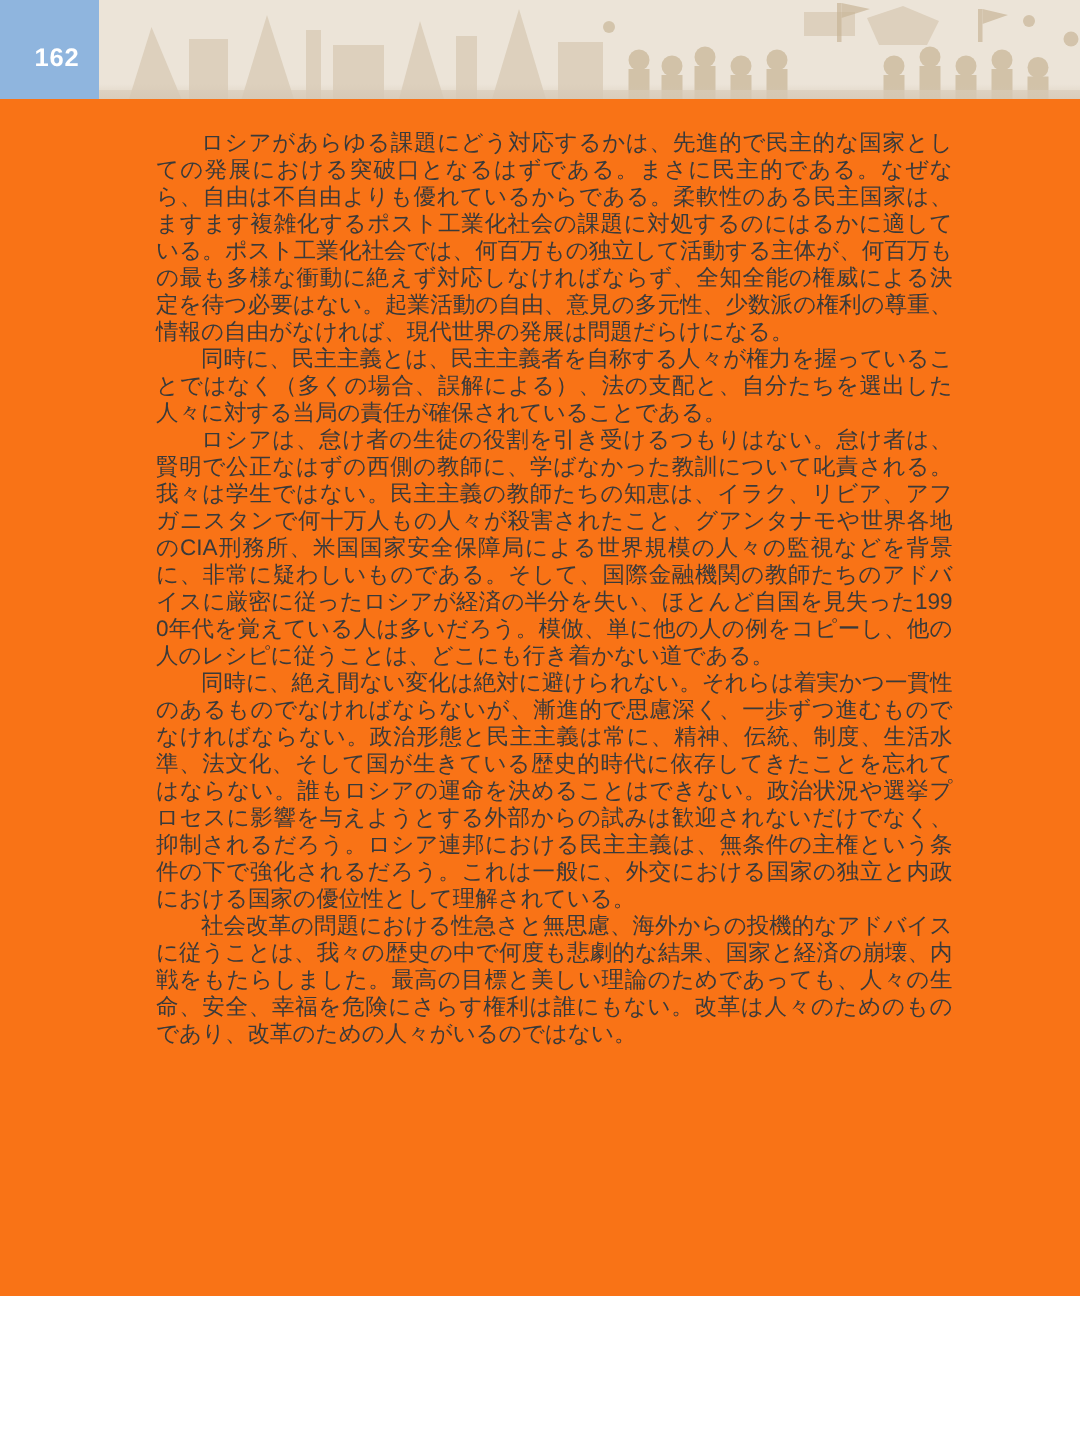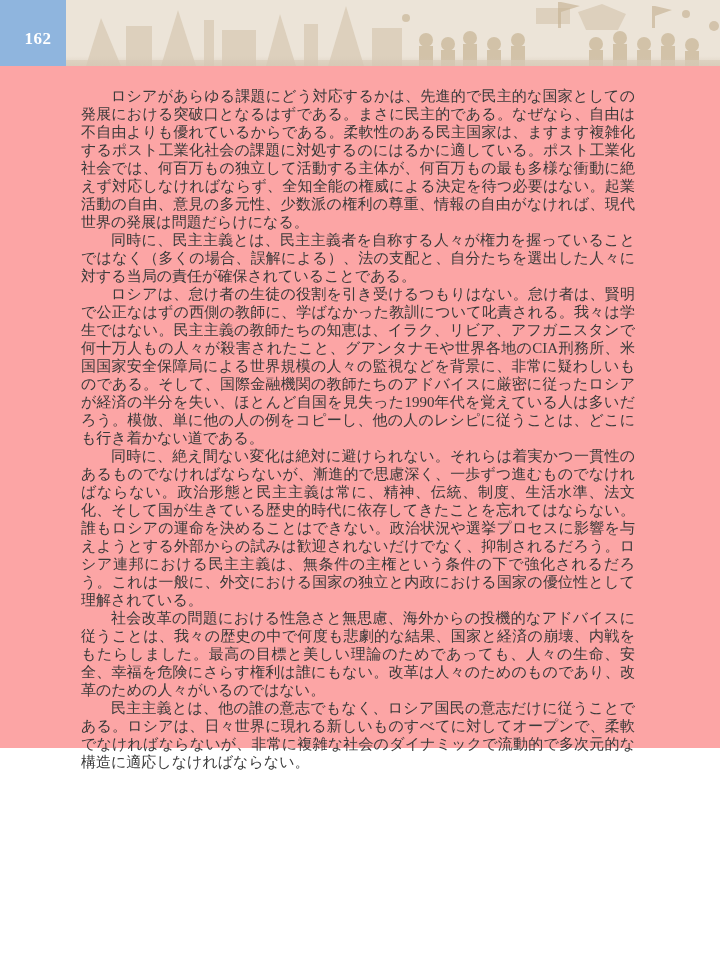--- a/index.html
+++ b/index.html
@@ -5,24 +5,23 @@
   * { margin: 0; padding: 0; box-sizing: border-box; }
   html, body { width: 720px; height: 960px; }
   body {
     background: #ffffff;
     font-family: "Liberation Sans", "DejaVu Sans", sans-serif;
     position: relative;
     overflow: hidden;
   }
   .page {
     width: 720px;
-    height: 748px;
-    background: #fca5a5;
+    height: 864px;
+    background: #f97316;
     position: relative;
-    font-family: Liberation Serif, serif;
   }
   
   .header {
     display: flex;
     height: 66px;
     width: 720px;
   }
   .page-number-box {
     width: 66px;
     height: 66px;
@@ -50,21 +49,21 @@
     content: "";
     position: absolute;
     left: 0; right: 0; bottom: 0;
     height: 10px;
     background: linear-gradient(to bottom, rgba(216,204,187,0), rgba(211,197,177,0.55));
     pointer-events: none;
   }
   
   .text-block {
     margin-top: 21px;
-    padding-left: 81px;
+    padding-left: 104px;
     padding-right: 85px;
   }
   .text-block p {
     font-size: 15px;
     line-height: 18px;
     color: #3a3a3a;
     text-align: justify;
     text-indent: 2em;
     margin: 0;
     word-break: break-all;
@@ -129,16 +128,15 @@
       </svg>
     </div>
   </div>
 
   <div class="text-block">
     <p>ロシアがあらゆる課題にどう対応するかは、先進的で民主的な国家としての発展における突破口となるはずである。まさに民主的である。なぜなら、自由は不自由よりも優れているからである。柔軟性のある民主国家は、ますます複雑化するポスト工業化社会の課題に対処するのにはるかに適している。ポスト工業化社会では、何百万もの独立して活動する主体が、何百万もの最も多様な衝動に絶えず対応しなければならず、全知全能の権威による決定を待つ必要はない。起業活動の自由、意見の多元性、少数派の権利の尊重、情報の自由がなければ、現代世界の発展は問題だらけになる。</p>
     <p>同時に、民主主義とは、民主主義者を自称する人々が権力を握っていることではなく（多くの場合、誤解による）、法の支配と、自分たちを選出した人々に対する当局の責任が確保されていることである。</p>
     <p>ロシアは、怠け者の生徒の役割を引き受けるつもりはない。怠け者は、賢明で公正なはずの西側の教師に、学ばなかった教訓について叱責される。我々は学生ではない。民主主義の教師たちの知恵は、イラク、リビア、アフガニスタンで何十万人もの人々が殺害されたこと、グアンタナモや世界各地のCIA刑務所、米国国家安全保障局による世界規模の人々の監視などを背景に、非常に疑わしいものである。そして、国際金融機関の教師たちのアドバイスに厳密に従ったロシアが経済の半分を失い、ほとんど自国を見失った1990年代を覚えている人は多いだろう。模倣、単に他の人の例をコピーし、他の人のレシピに従うことは、どこにも行き着かない道である。</p>
     <p>同時に、絶え間ない変化は絶対に避けられない。それらは着実かつ一貫性のあるものでなければならないが、漸進的で思慮深く、一歩ずつ進むものでなければならない。政治形態と民主主義は常に、精神、伝統、制度、生活水準、法文化、そして国が生きている歴史的時代に依存してきたことを忘れてはならない。誰もロシアの運命を決めることはできない。政治状況や選挙プロセスに影響を与えようとする外部からの試みは歓迎されないだけでなく、抑制されるだろう。ロシア連邦における民主主義は、無条件の主権という条件の下で強化されるだろう。これは一般に、外交における国家の独立と内政における国家の優位性として理解されている。</p>
     <p>社会改革の問題における性急さと無思慮、海外からの投機的なアドバイスに従うことは、我々の歴史の中で何度も悲劇的な結果、国家と経済の崩壊、内戦をもたらしました。最高の目標と美しい理論のためであっても、人々の生命、安全、幸福を危険にさらす権利は誰にもない。改革は人々のためのものであり、改革のための人々がいるのではない。</p>
-    <p>民主主義とは、他の誰の意志でもなく、ロシア国民の意志だけに従うことである。ロシアは、日々世界に現れる新しいものすべてに対してオープンで、柔軟でなければならないが、非常に複雑な社会のダイナミックで流動的で多次元的な構造に適応しなければならない。</p>
   </div>
 
 </div>
 
 </body></html>

